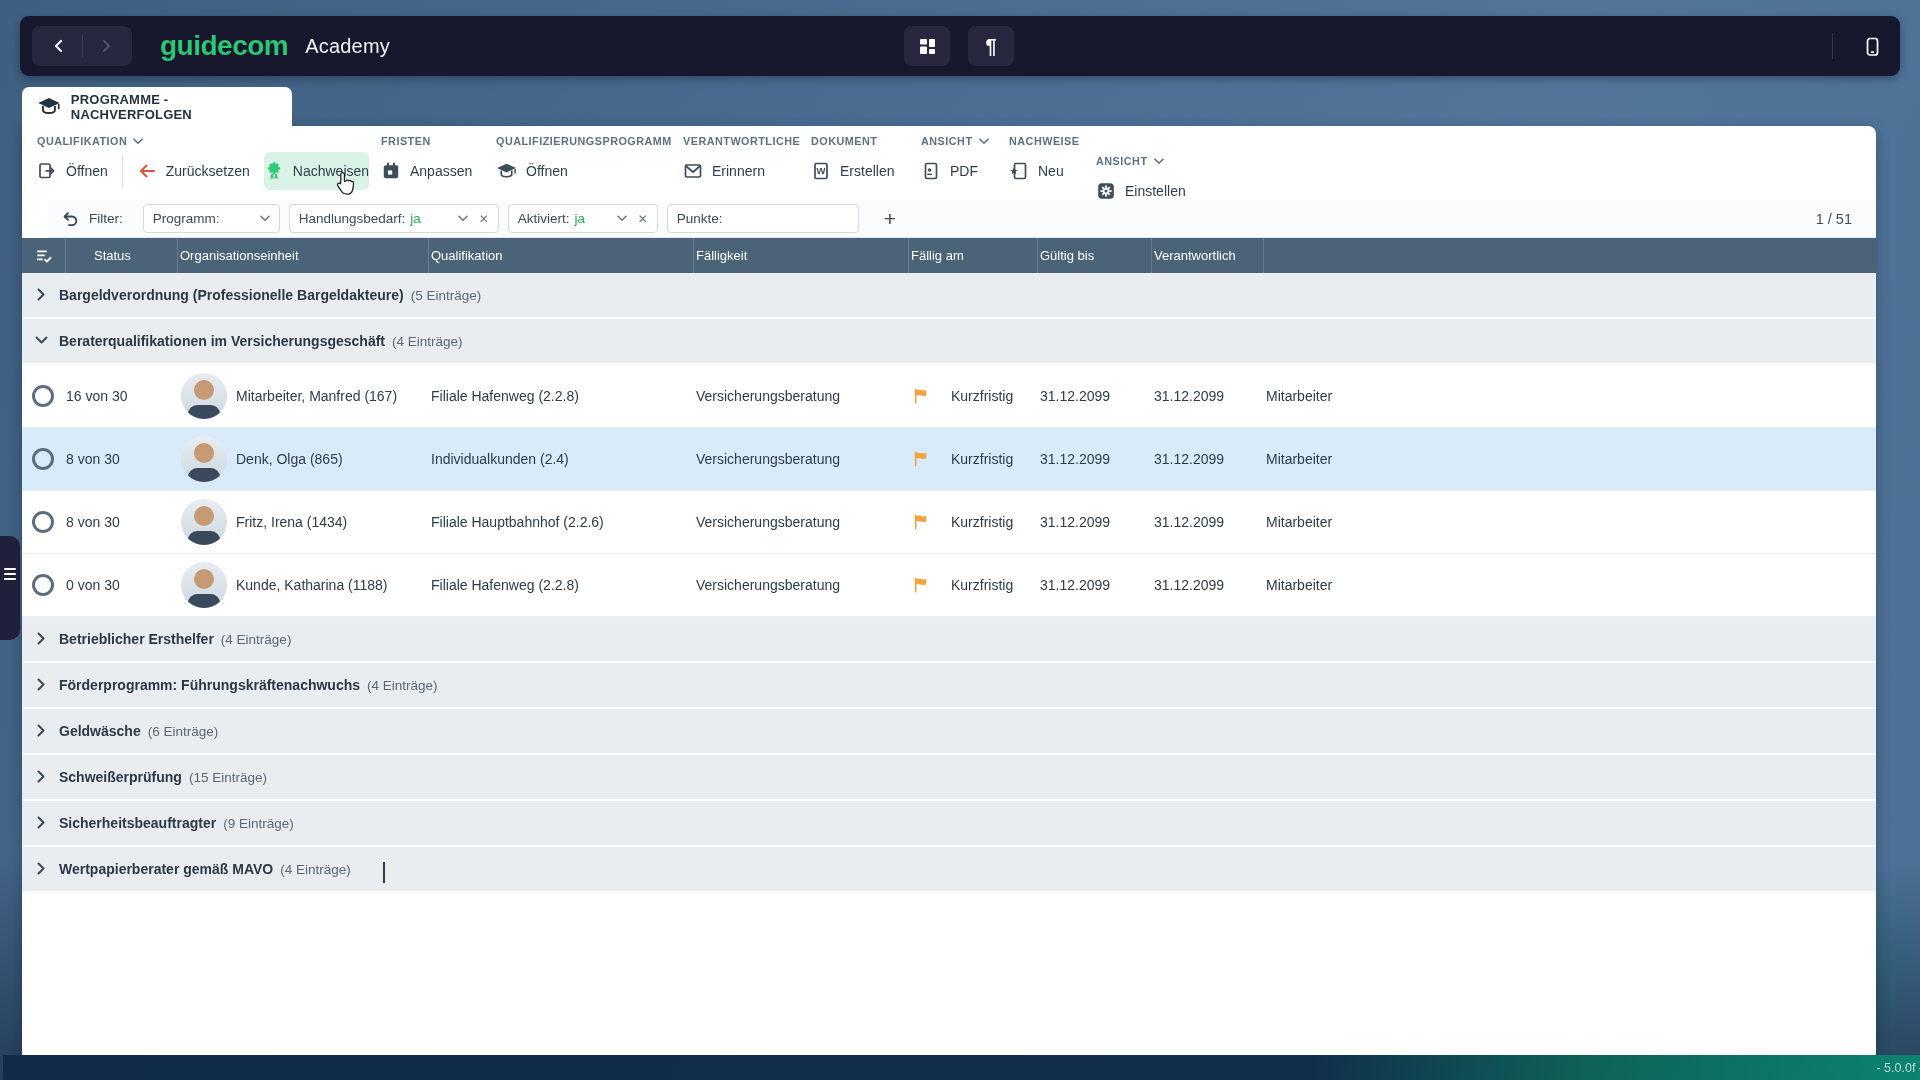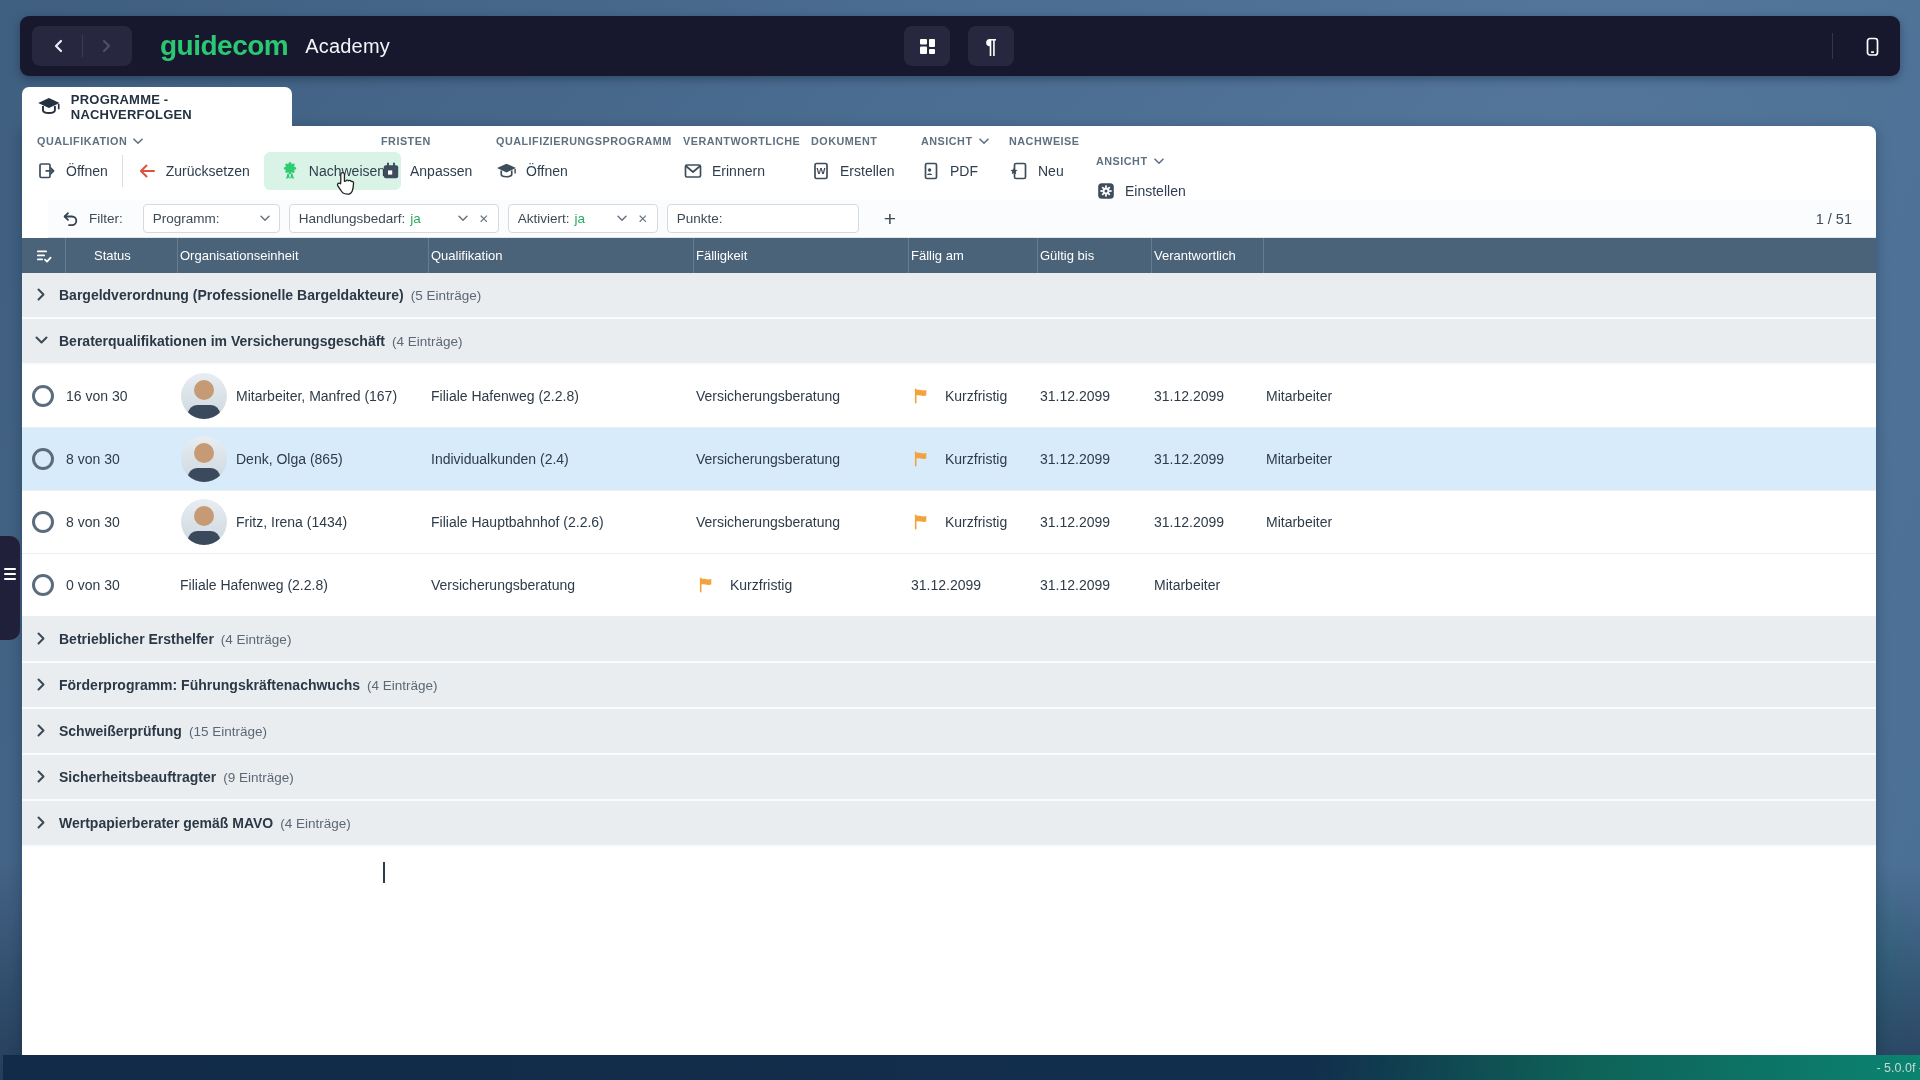--- a/index.html
+++ b/index.html
@@ -43,21 +43,21 @@
     border-radius:0 8px 8px 8px; z-index:3; box-shadow:0 4px 14px rgba(8,15,35,.30); overflow:hidden;}
 
   
   .toolbar{ position:relative; height:74px; }
   .tgroup{ position:absolute; top:8px; }
   .tg-label{ display:flex; align-items:center; gap:6px; font-size:10.8px; font-weight:700;
     color:#5f7080; letter-spacing:.5px; height:14px; margin-bottom:4px;}
   .tg-buttons{ display:flex; align-items:center; height:38px;}
   .tbtn{ display:flex; align-items:center; gap:9px; font-size:14px; color:#2e3e4e; cursor:pointer; height:38px;}
   .vdiv{ width:1px; height:32px; background:#d9dee3; margin:0 14px;}
-  .pill{ background:#d9f3e6; border-radius:6px; padding:0 16px; margin-left:14px;}
+  .pill{ background:#d9f3e6; border-radius:6px; padding:0 0; margin-left:14px;}
   .g0{left:15px;} .g1{left:359px;} .g2{left:474px;} .g3{left:661px;}
   .g4{left:789px;} .g5{left:899px;} .g6{left:987px;} .g7{left:1074px;margin-top:20px;}
 
   
   .filterbar{ height:38px; background:#fbfcfd; border-bottom:1px solid #e2e5e8;
     display:flex; align-items:center; padding-left:13px;margin-left:26px;}
   .undo{ width:20px; height:20px; margin-right:8px; cursor:pointer;}
   .f-label{ font-size:13.5px; color:#3c4a58; margin-right:20px;}
   .chip{ height:29px; background:#fff; border:1px solid #d5dade; border-radius:4px;
     display:flex; align-items:center; padding:0 9px; margin-right:9px; font-size:13.5px; color:#3c4a58; cursor:text;}
@@ -93,21 +93,21 @@
   .c-status{ display:flex; align-items:center; gap:12px; padding-left:10px;}
   .ring{ width:22px; height:22px; border:3px solid #5b6c7e; border-radius:50%; flex:none;}
   .c-teil{ display:flex; align-items:center; gap:9px; padding-left:3px;}
   .avatar{ width:46px; height:46px; border-radius:50%; position:relative; overflow:hidden; flex:none;
     background:linear-gradient(to bottom,#e8edf1,#ccd8df);}
   .avatar::before{ content:""; position:absolute; left:13px; top:7px; width:20px; height:20px;
     border-radius:50%; background:#c59a74;}
   .avatar::after{ content:""; position:absolute; left:7px; bottom:-3px; width:32px; height:17px;
     border-radius:9px 9px 0 0; background:#3a4a5c;}
   .c-cell{ padding-left:2px;}
-  .c-faell{ display:flex; align-items:center; gap:16px; padding-left:4px;}
+  .c-faell{ display:flex; align-items:center; gap:22px; padding-left:4px;}
 
   
   .edge-handle{ position:absolute; left:0; top:536px; width:20px; height:104px; background:#20203a;
     border-radius:0 10px 10px 0; z-index:6; cursor:pointer;}
   .edge-handle .bars{ position:absolute; left:4px; top:32px; width:12px;}
   .edge-handle .bars i{ display:block; height:2px; background:#fff; margin-bottom:3px; border-radius:1px;}
   .statusbar{ position:absolute; left:3px; bottom:0; width:1920px; height:25px; z-index:4;
     background:linear-gradient(97deg,#112b48 0%,#112e4c 68%,#0e6157 82%,#0b8472 100%);
     display:flex; align-items:center; justify-content:flex-end; }
   .version{ font-size:12.5px; color:#c7d8d4;}
@@ -519,20 +519,24 @@
     <div class="c-cell">31.12.2099</div>
     <div class="c-cell">Mitarbeiter</div>
     <div></div>
   </div>
 
   <div class="drow">
     <div class="c-status">
         <span class="ring"></span>
         <span>0 von 30</span>
       </div>
+    <div class="c-teil">
+        <span class="avatar"></span>
+        <span>Kunde, Katharina (1188)</span>
+      </div>
     <div class="c-cell">Filiale Hafenweg (2.2.8)</div>
     <div class="c-cell">Versicherungsberatung</div>
     <div class="c-faell">
         <svg width="16" height="16" viewBox="0 0 16 16">
           <path d="M2.7 1.2v13.6" stroke="#f2a33c" stroke-width="1.6" stroke-linecap="round"></path>
           <path d="M2.7 2C6 1 9 3.2 13.3 2.1V7.6C9 8.7 6 6.5 2.7 7.5Z" fill="#f2a33c"></path>
         </svg>
         <span>Kurzfristig</span>
       </div>
     <div class="c-cell">31.12.2099</div>
@@ -551,20 +555,29 @@
     <span class="gcount">(4 Einträge)</span>
   </div>
   <div class="grow">
     <span class="gchev">
         <svg width="13" height="13" viewBox="0 0 13 13">
           <path d="M3.5 1.5l5 5-5 5" stroke="#3b4a59" stroke-width="2" fill="none" stroke-linecap="round" stroke-linejoin="round"></path>
         </svg>
       </span>
     <span class="gtitle">Förderprogramm: Führungskräftenachwuchs</span>
     <span class="gcount">(4 Einträge)</span>
+  </div>
+  <div class="grow">
+    <span class="gchev">
+        <svg width="13" height="13" viewBox="0 0 13 13">
+          <path d="M3.5 1.5l5 5-5 5" stroke="#3b4a59" stroke-width="2" fill="none" stroke-linecap="round" stroke-linejoin="round"></path>
+        </svg>
+      </span>
+    <span class="gtitle">Geldwäsche</span>
+    <span class="gcount">(6 Einträge)</span>
   </div>
   <div class="grow">
     <span class="gchev">
         <svg width="13" height="13" viewBox="0 0 13 13">
           <path d="M3.5 1.5l5 5-5 5" stroke="#3b4a59" stroke-width="2" fill="none" stroke-linecap="round" stroke-linejoin="round"></path>
         </svg>
       </span>
     <span class="gtitle">Schweißerprüfung</span>
     <span class="gcount">(15 Einträge)</span>
   </div>

